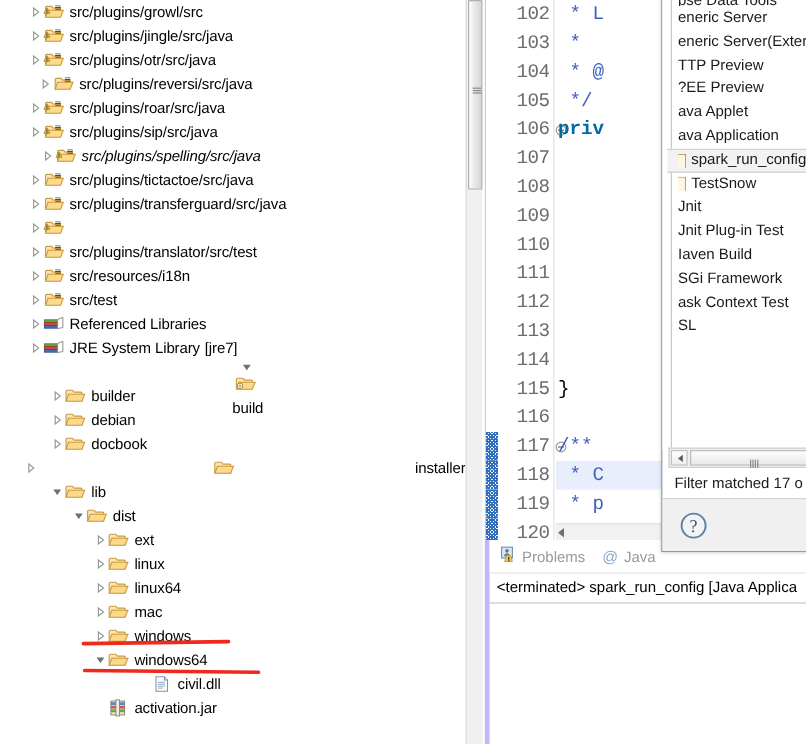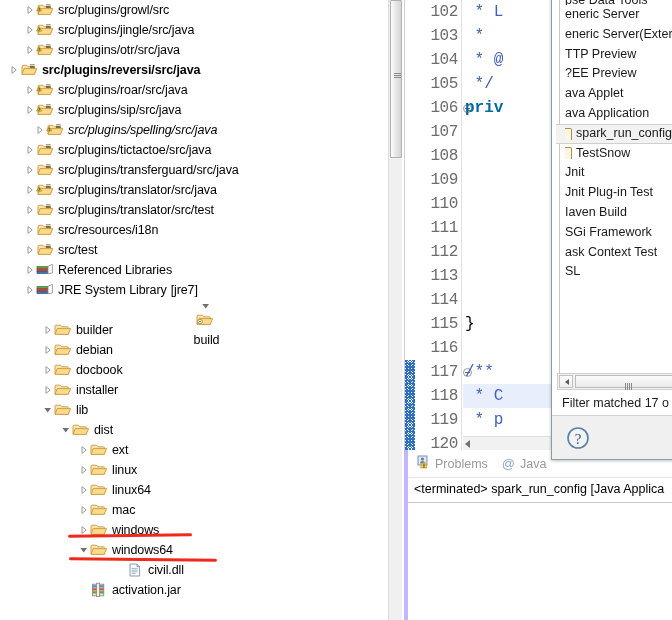--- a/index.html
+++ b/index.html
@@ -273,21 +273,21 @@
             <g transform="translate(9.2,1.4) scale(0.78)">
               <rect x="0" y="0" width="8" height="8" fill="#6f4c1a" opacity="0"></rect>
               <path d="M1 1.4 h6 v1 h-6z M1 3.2 h6 v1 h-6z M1 5 h6 v1 h-6z" fill="#5e4a1f"></path>
             </g>
             <path d="M0.6 9 L3.1 4.5 L5.6 9 Z" fill="#f6d34a" stroke="#9c7c10" stroke-width="0.7"></path>
             <rect x="2.7" y="6" width="0.9" height="1.9" fill="#3a3a3a"></rect>
             <rect x="2.7" y="8.2" width="0.9" height="0.8" fill="#3a3a3a"></rect>
           </svg></span>
         <span class="tlabel">src/plugins/otr/src/java</span>
       </div>
-      <div class="tree-row" style="padding-left: 8px; font-weight: bold;">
+      <div class="tree-row" style="padding-left: 32px;">
         <span class="twisty">
           <svg width="10" height="10" viewBox="0 0 10 10">
             <path d="M3 1.6 L7.2 5 L3 8.4 Z" fill="none" stroke="#9a9a9a" stroke-width="1"></path>
           </svg>
         </span>
         <span class="ticon"><svg width="18" height="16" viewBox="0 0 18 16">
             <path d="M2 4.2 C2 3.6 2.4 3.3 2.9 3.3 L7 3.3 L8.3 4.8 L13.6 4.8 C14.2 4.8 14.6 5.2 14.6 5.8 L14.6 12 L2 12 Z" fill="#fbe3b2" stroke="#c89a3c" stroke-width="0.9"></path>
             <path d="M4 6.6 L16.8 6.6 L14.4 12.4 L2 12.4 Z" fill="#fdd98b" stroke="#c89a3c" stroke-width="0.9"></path>
             <g transform="translate(9.2,1.4) scale(0.78)">
               <rect x="0" y="0" width="8" height="8" fill="#6f4c1a" opacity="0"></rect>
@@ -395,21 +395,20 @@
             <path d="M2 4.2 C2 3.6 2.4 3.3 2.9 3.3 L7 3.3 L8.3 4.8 L13.6 4.8 C14.2 4.8 14.6 5.2 14.6 5.8 L14.6 12 L2 12 Z" fill="#fbe3b2" stroke="#c89a3c" stroke-width="0.9"></path>
             <path d="M4 6.6 L16.8 6.6 L14.4 12.4 L2 12.4 Z" fill="#fdd98b" stroke="#c89a3c" stroke-width="0.9"></path>
             <g transform="translate(9.2,1.4) scale(0.78)">
               <rect x="0" y="0" width="8" height="8" fill="#6f4c1a" opacity="0"></rect>
               <path d="M1 1.4 h6 v1 h-6z M1 3.2 h6 v1 h-6z M1 5 h6 v1 h-6z" fill="#5e4a1f"></path>
             </g>
             <path d="M0.6 9 L3.1 4.5 L5.6 9 Z" fill="#f6d34a" stroke="#9c7c10" stroke-width="0.7"></path>
             <rect x="2.7" y="6" width="0.9" height="1.9" fill="#3a3a3a"></rect>
             <rect x="2.7" y="8.2" width="0.9" height="0.8" fill="#3a3a3a"></rect>
           </svg></span>
-        <span class="tlabel">src/plugins/translator/src/java</span>
       </div>
       <div class="tree-row" style="padding-left: 24px;">
         <span class="twisty">
           <svg width="10" height="10" viewBox="0 0 10 10">
             <path d="M3 1.6 L7.2 5 L3 8.4 Z" fill="none" stroke="#9a9a9a" stroke-width="1"></path>
           </svg>
         </span>
         <span class="ticon"><svg width="18" height="16" viewBox="0 0 18 16">
             <path d="M2 4.2 C2 3.6 2.4 3.3 2.9 3.3 L7 3.3 L8.3 4.8 L13.6 4.8 C14.2 4.8 14.6 5.2 14.6 5.8 L14.6 12 L2 12 Z" fill="#fbe3b2" stroke="#c89a3c" stroke-width="0.9"></path>
             <path d="M4 6.6 L16.8 6.6 L14.4 12.4 L2 12.4 Z" fill="#fdd98b" stroke="#c89a3c" stroke-width="0.9"></path>
@@ -524,21 +523,21 @@
           <svg width="10" height="10" viewBox="0 0 10 10">
             <path d="M3 1.6 L7.2 5 L3 8.4 Z" fill="none" stroke="#9a9a9a" stroke-width="1"></path>
           </svg>
         </span>
         <span class="ticon"><svg width="18" height="16" viewBox="0 0 18 16">
             <path d="M1 4.2 C1 3.5 1.4 3.2 2 3.2 L6.4 3.2 L7.8 4.8 L13.4 4.8 C14 4.8 14.4 5.2 14.4 5.8 L14.4 12 L1 12 Z" fill="#fbe3b2" stroke="#c89a3c" stroke-width="0.9"></path>
             <path d="M3.2 6.6 L16.6 6.6 L14.2 12.4 L1 12.4 Z" fill="#fdd98b" stroke="#c89a3c" stroke-width="0.9"></path>
           </svg></span>
         <span class="tlabel">docbook</span>
       </div>
-      <div class="tree-row" style="padding-left: 42px;">
+      <div class="tree-row" style="padding-left: 20px; justify-content: space-between;">
         <span class="twisty">
           <svg width="10" height="10" viewBox="0 0 10 10">
             <path d="M3 1.6 L7.2 5 L3 8.4 Z" fill="none" stroke="#9a9a9a" stroke-width="1"></path>
           </svg>
         </span>
         <span class="ticon"><svg width="18" height="16" viewBox="0 0 18 16">
             <path d="M1 4.2 C1 3.5 1.4 3.2 2 3.2 L6.4 3.2 L7.8 4.8 L13.4 4.8 C14 4.8 14.4 5.2 14.4 5.8 L14.4 12 L1 12 Z" fill="#fbe3b2" stroke="#c89a3c" stroke-width="0.9"></path>
             <path d="M3.2 6.6 L16.6 6.6 L14.2 12.4 L1 12.4 Z" fill="#fdd98b" stroke="#c89a3c" stroke-width="0.9"></path>
           </svg></span>
         <span class="tlabel">installer</span>

